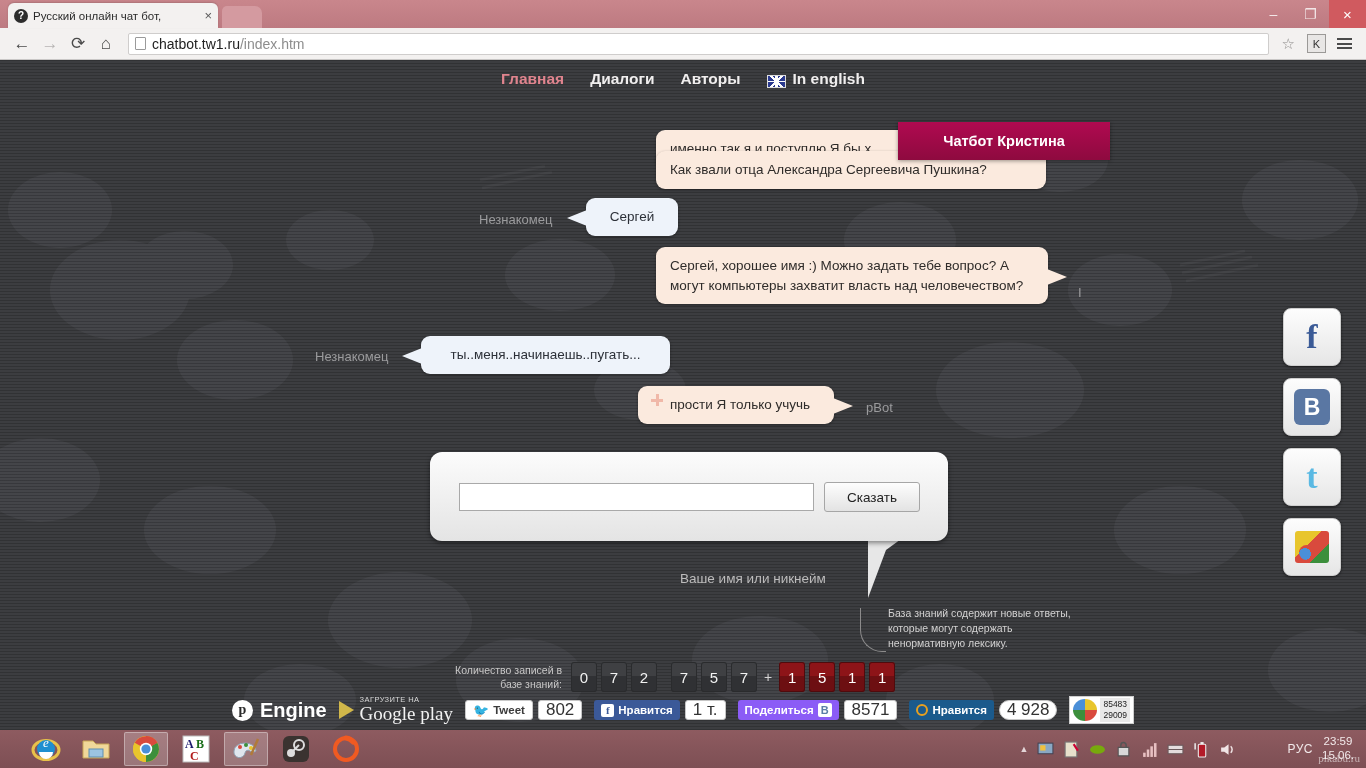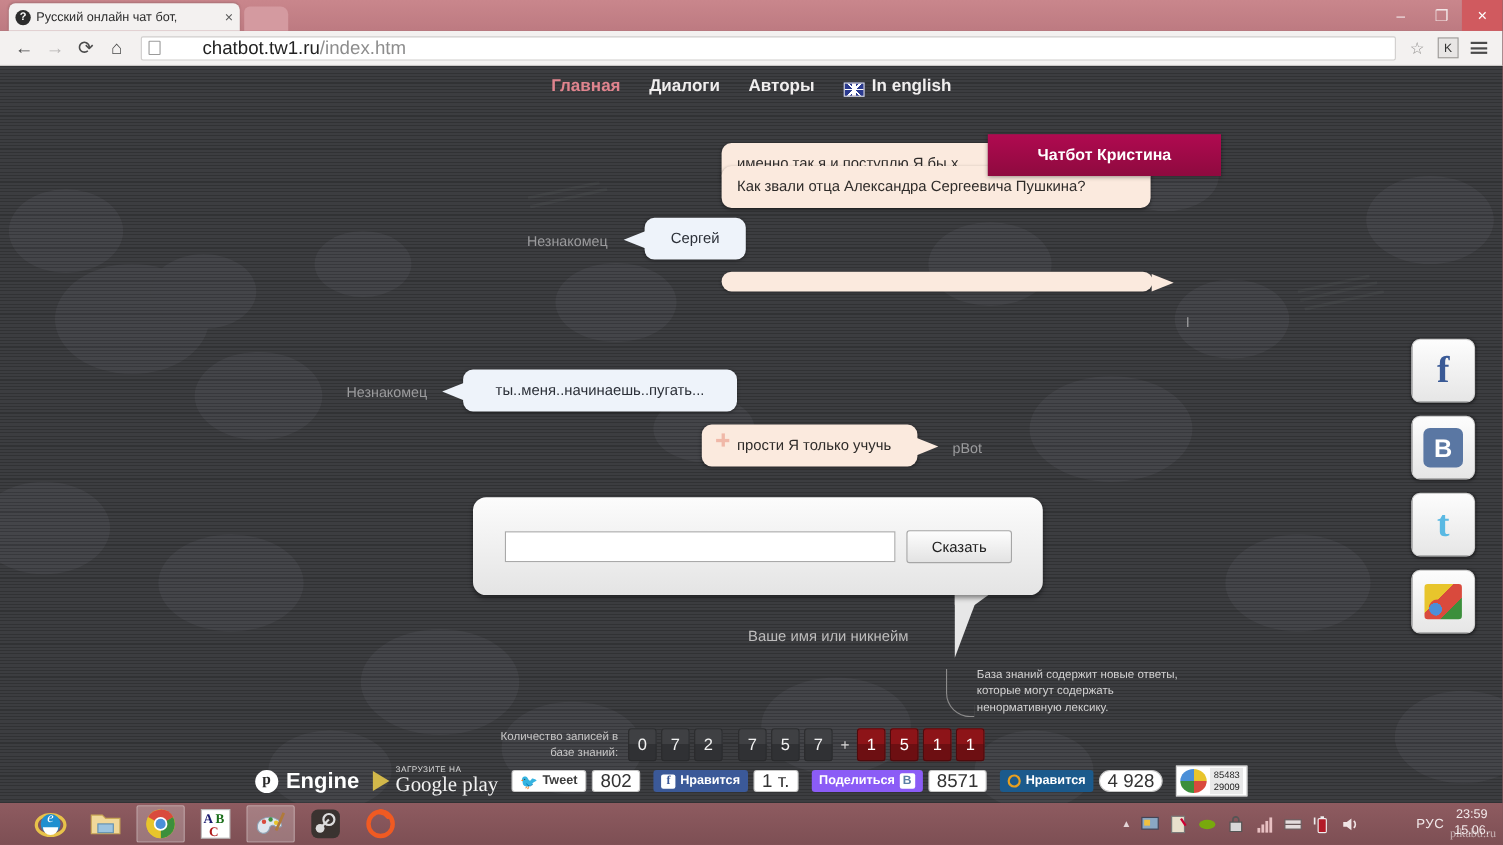--- a/index.html
+++ b/index.html
@@ -75,21 +75,21 @@
   .omnibox {
     flex: 1 1 auto; height: 22px; margin: 0 6px 0 8px;
     background: #fff; border: 1px solid #cfcdcc; border-radius: 2px;
     display: flex; align-items: center; padding: 0 6px;
   }
   .pageicon {
     width: 11px; height: 13px;
     border: 1px solid #9a9a9a; border-radius: 1px;
     background: #fff; flex: 0 0 auto; margin-right: 6px;
   }
-  .url { font-size: 17px; color: #222; margin-left: 32px; }
+  .url { font-size: 14px; color: #222; }
   .url .path { color: #8d8d8d; }
   .tb-right { display: flex; align-items: center; }
   .star {
     font-size: 15px; color: #8f8d8c; cursor: pointer;
     padding: 0 7px;
   }
   .ext-k {
     width: 19px; height: 19px; margin: 0 5px;
     border: 1px solid #9b9997; background: #e8e6e5;
     font-size: 11px; color: #333; cursor: pointer;
@@ -527,20 +527,21 @@
         <span>Как звали отца Александра Сергеевича Пушкина?</span>
       </div>
 
       <div class="speaker" style="left:479px; top:152px;">Незнакомец</div>
       <div class="bubble user" style="left:586px; top:138px; width:92px; text-align:center;">
         <span class="tail-l"></span>
         <span>Сергей</span>
       </div>
 
       <div class="bubble bot" style="left:656px; top:187px; width:392px;">
+        <span>Сергей, хорошее имя :) Можно задать тебе вопрос? А могут компьютеры захватит власть над человечеством?</span>
         <span class="tail-r"></span>
       </div>
       <div class="speaker" style="left:1078px; top:225px;">I</div>
 
       <div class="speaker" style="left:315px; top:289px;">Незнакомец</div>
       <div class="bubble user" style="left:421px; top:276px; width:249px; text-align:center;">
         <span class="tail-l"></span>
         <span>ты..меня..начинаешь..пугать...</span>
       </div>
 

